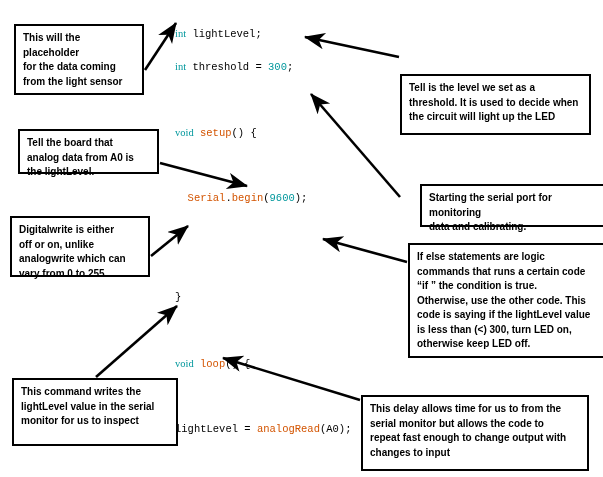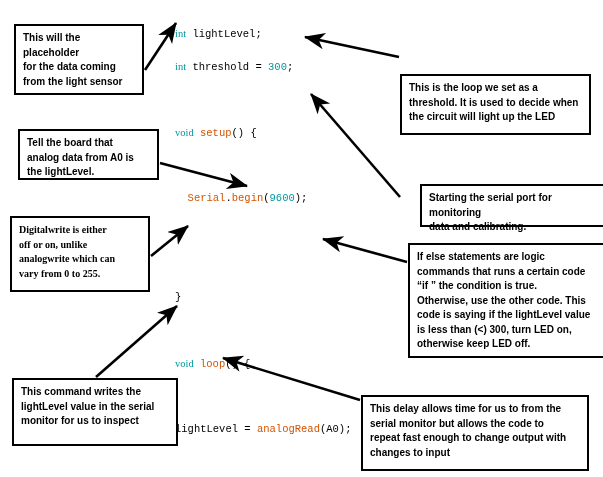--- a/index.html
+++ b/index.html
@@ -40,22 +40,22 @@
     line-height:14.5px;
     color:#000000;
     font-weight:bold;
     padding:5px 6px 4px 7px;
     z-index:5;
   }
   .box p{margin:0;}
 
   
   #box-placeholder{left:14px;  top:24px;  width:130px; height:71px;}
-  #box-analog     {left:18px;  top:129px; width:141px; height:51px;}
-  #box-digital    {left:10px;  top:216px; width:140px; height:76px;font-family:Liberation Serif, serif;}
+  #box-analog     {left:18px;  top:129px; width:141px; height:45px;}
+  #box-digital    {left:10px;  top:216px; width:140px; height:61px;}
   #box-serialmon  {left:12px;  top:378px; width:166px; height:68px;}
   #box-threshold  {left:400px; top:74px;  width:191px; height:61px;}
   #box-serialport {left:420px; top:184px; width:188px; height:43px;}
   #box-ifelse     {left:408px; top:243px; width:199px; height:115px;}
   #box-delay      {left:361px; top:395px; width:228px; height:76px;}
 
   
   svg#arrows{
     position:absolute;left:0;top:0;width:603px;height:477px;
     z-index:3;pointer-events:none;
@@ -139,21 +139,21 @@
     <p>vary from 0 to 255.</p>
   </div>
 
   <div class="box" id="box-serialmon">
     <p>This command writes the</p>
     <p>lightLevel value in the serial</p>
     <p>monitor for us to inspect</p>
   </div>
 
   <div class="box" id="box-threshold">
-    <p>This is the loop we set as a</p>
+    <p>Tell is the level we set as a</p>
     <p>threshold. It is used to decide when</p>
     <p>the circuit will light up the LED</p>
   </div>
 
   <div class="box" id="box-serialport">
     <p>Starting the serial port for monitoring</p>
     <p>data and calibrating.</p>
   </div>
 
   <div class="box" id="box-ifelse">

